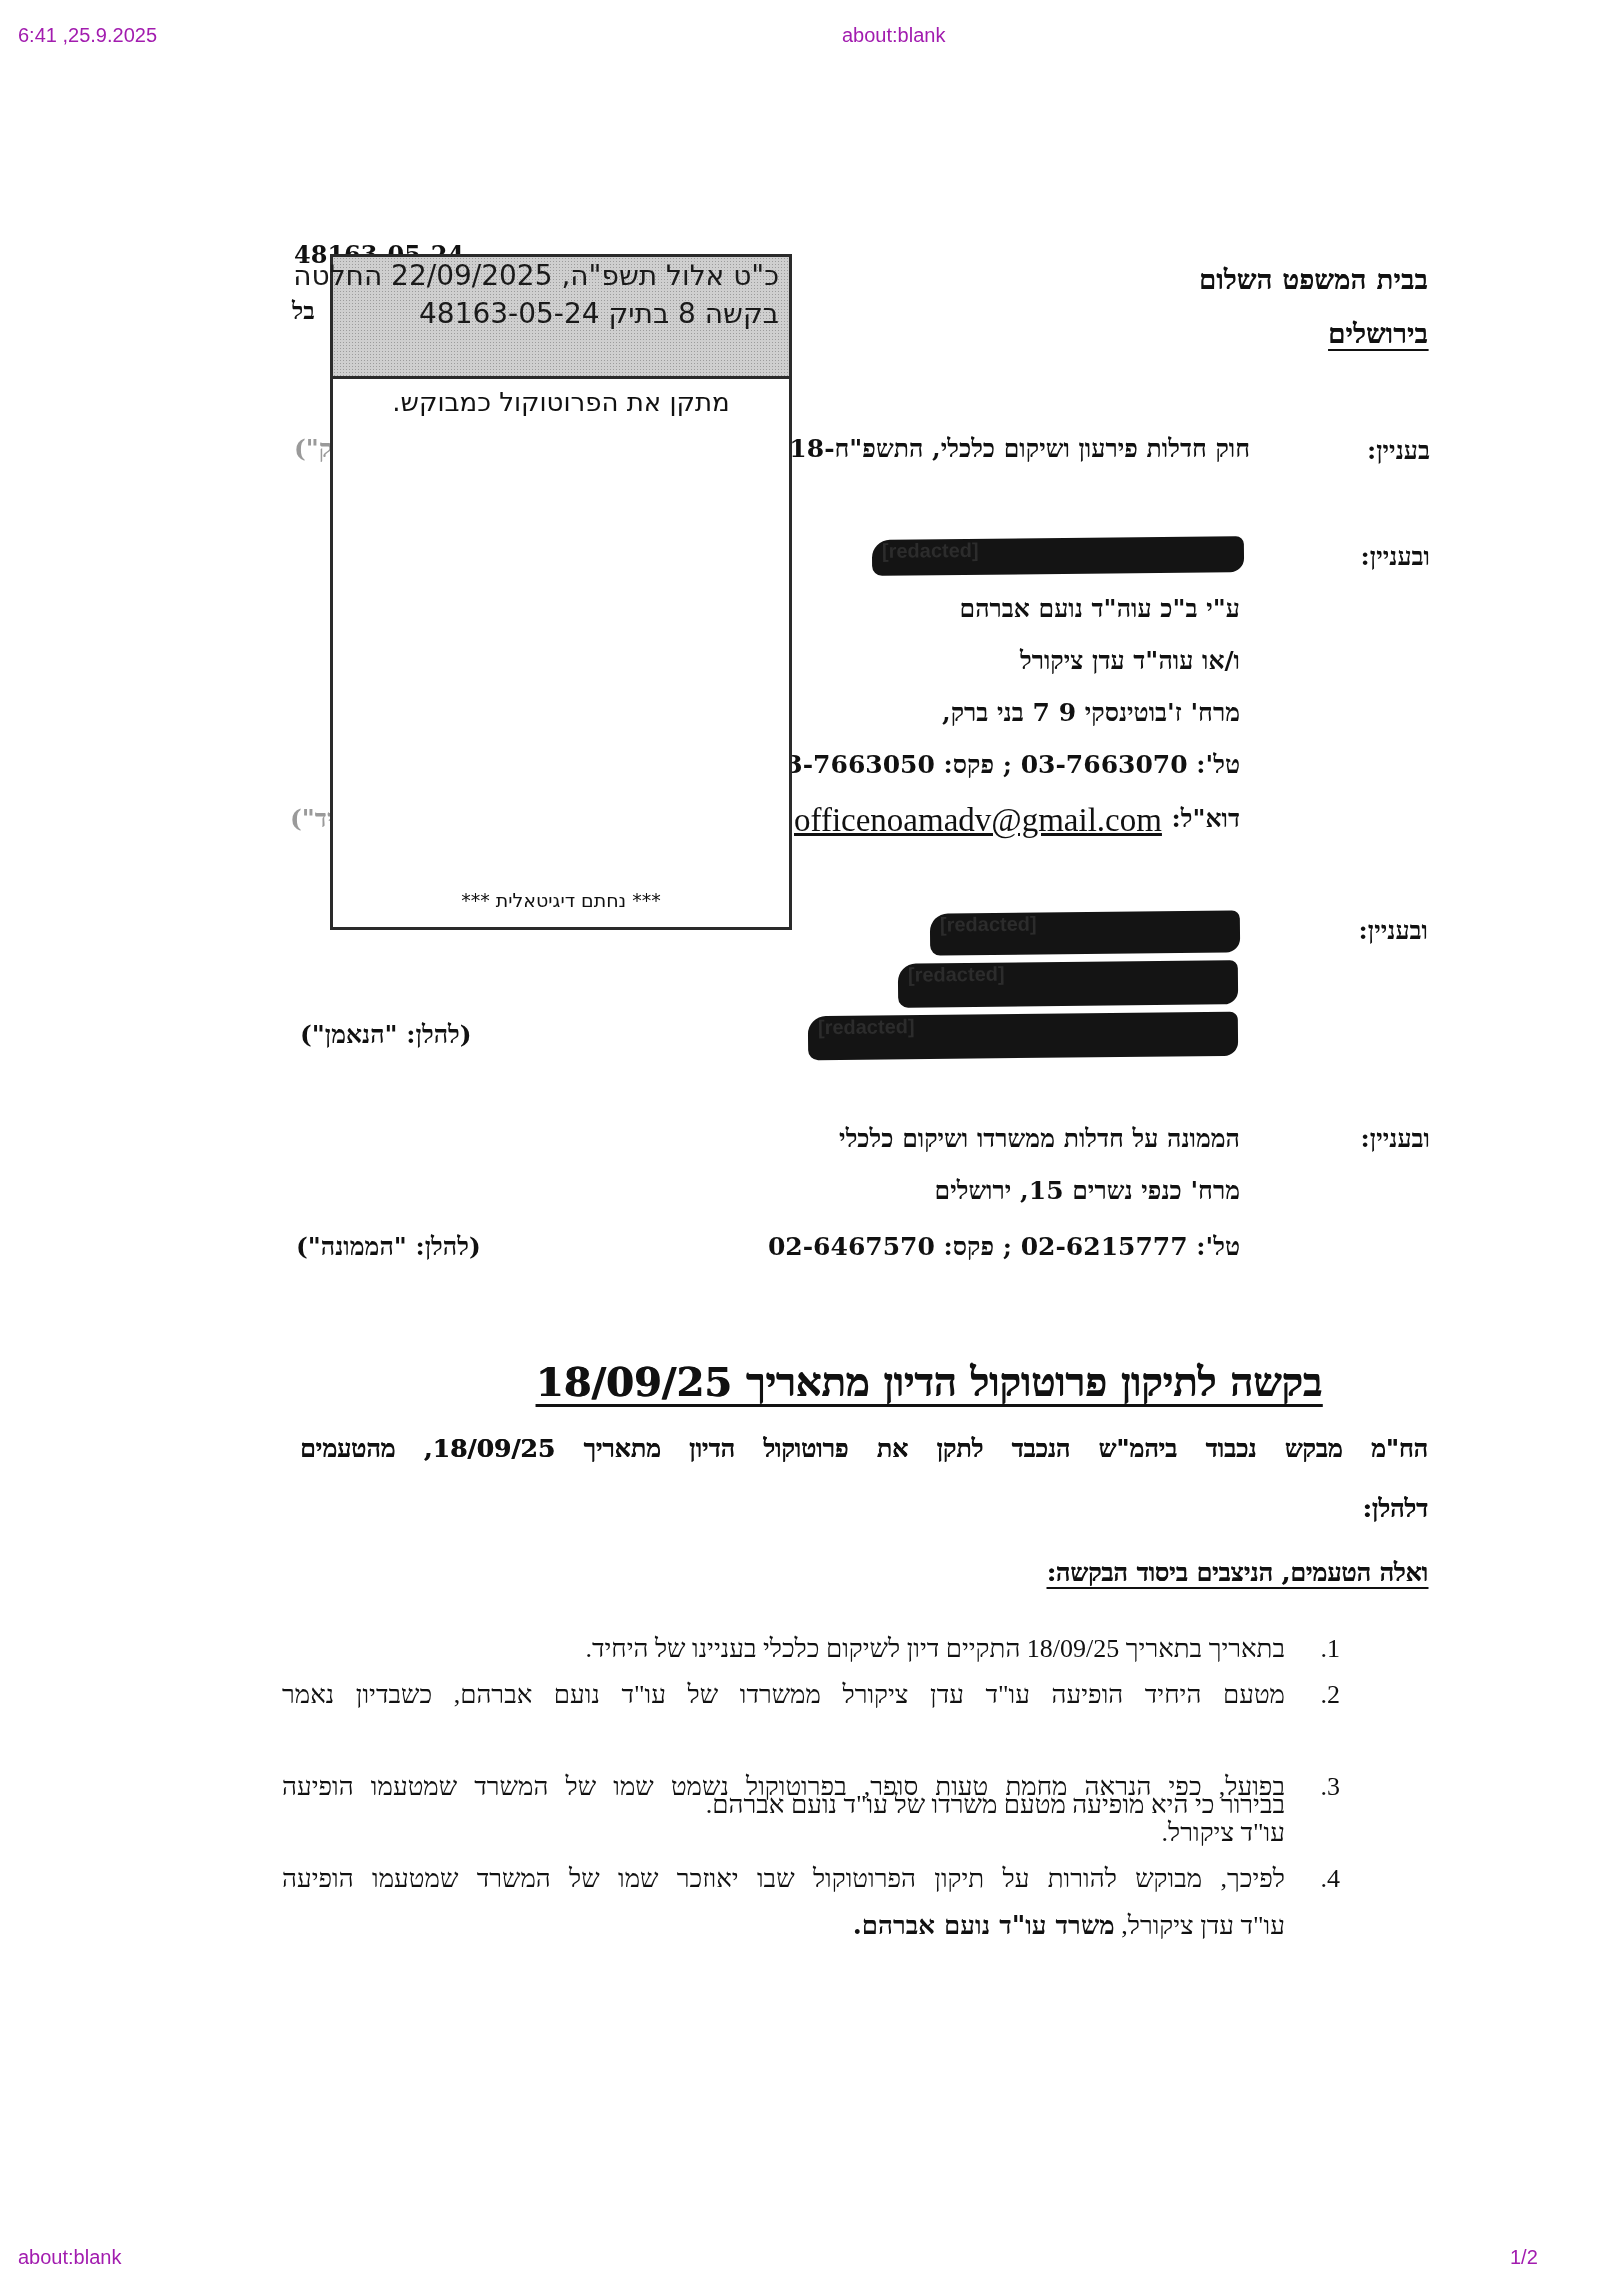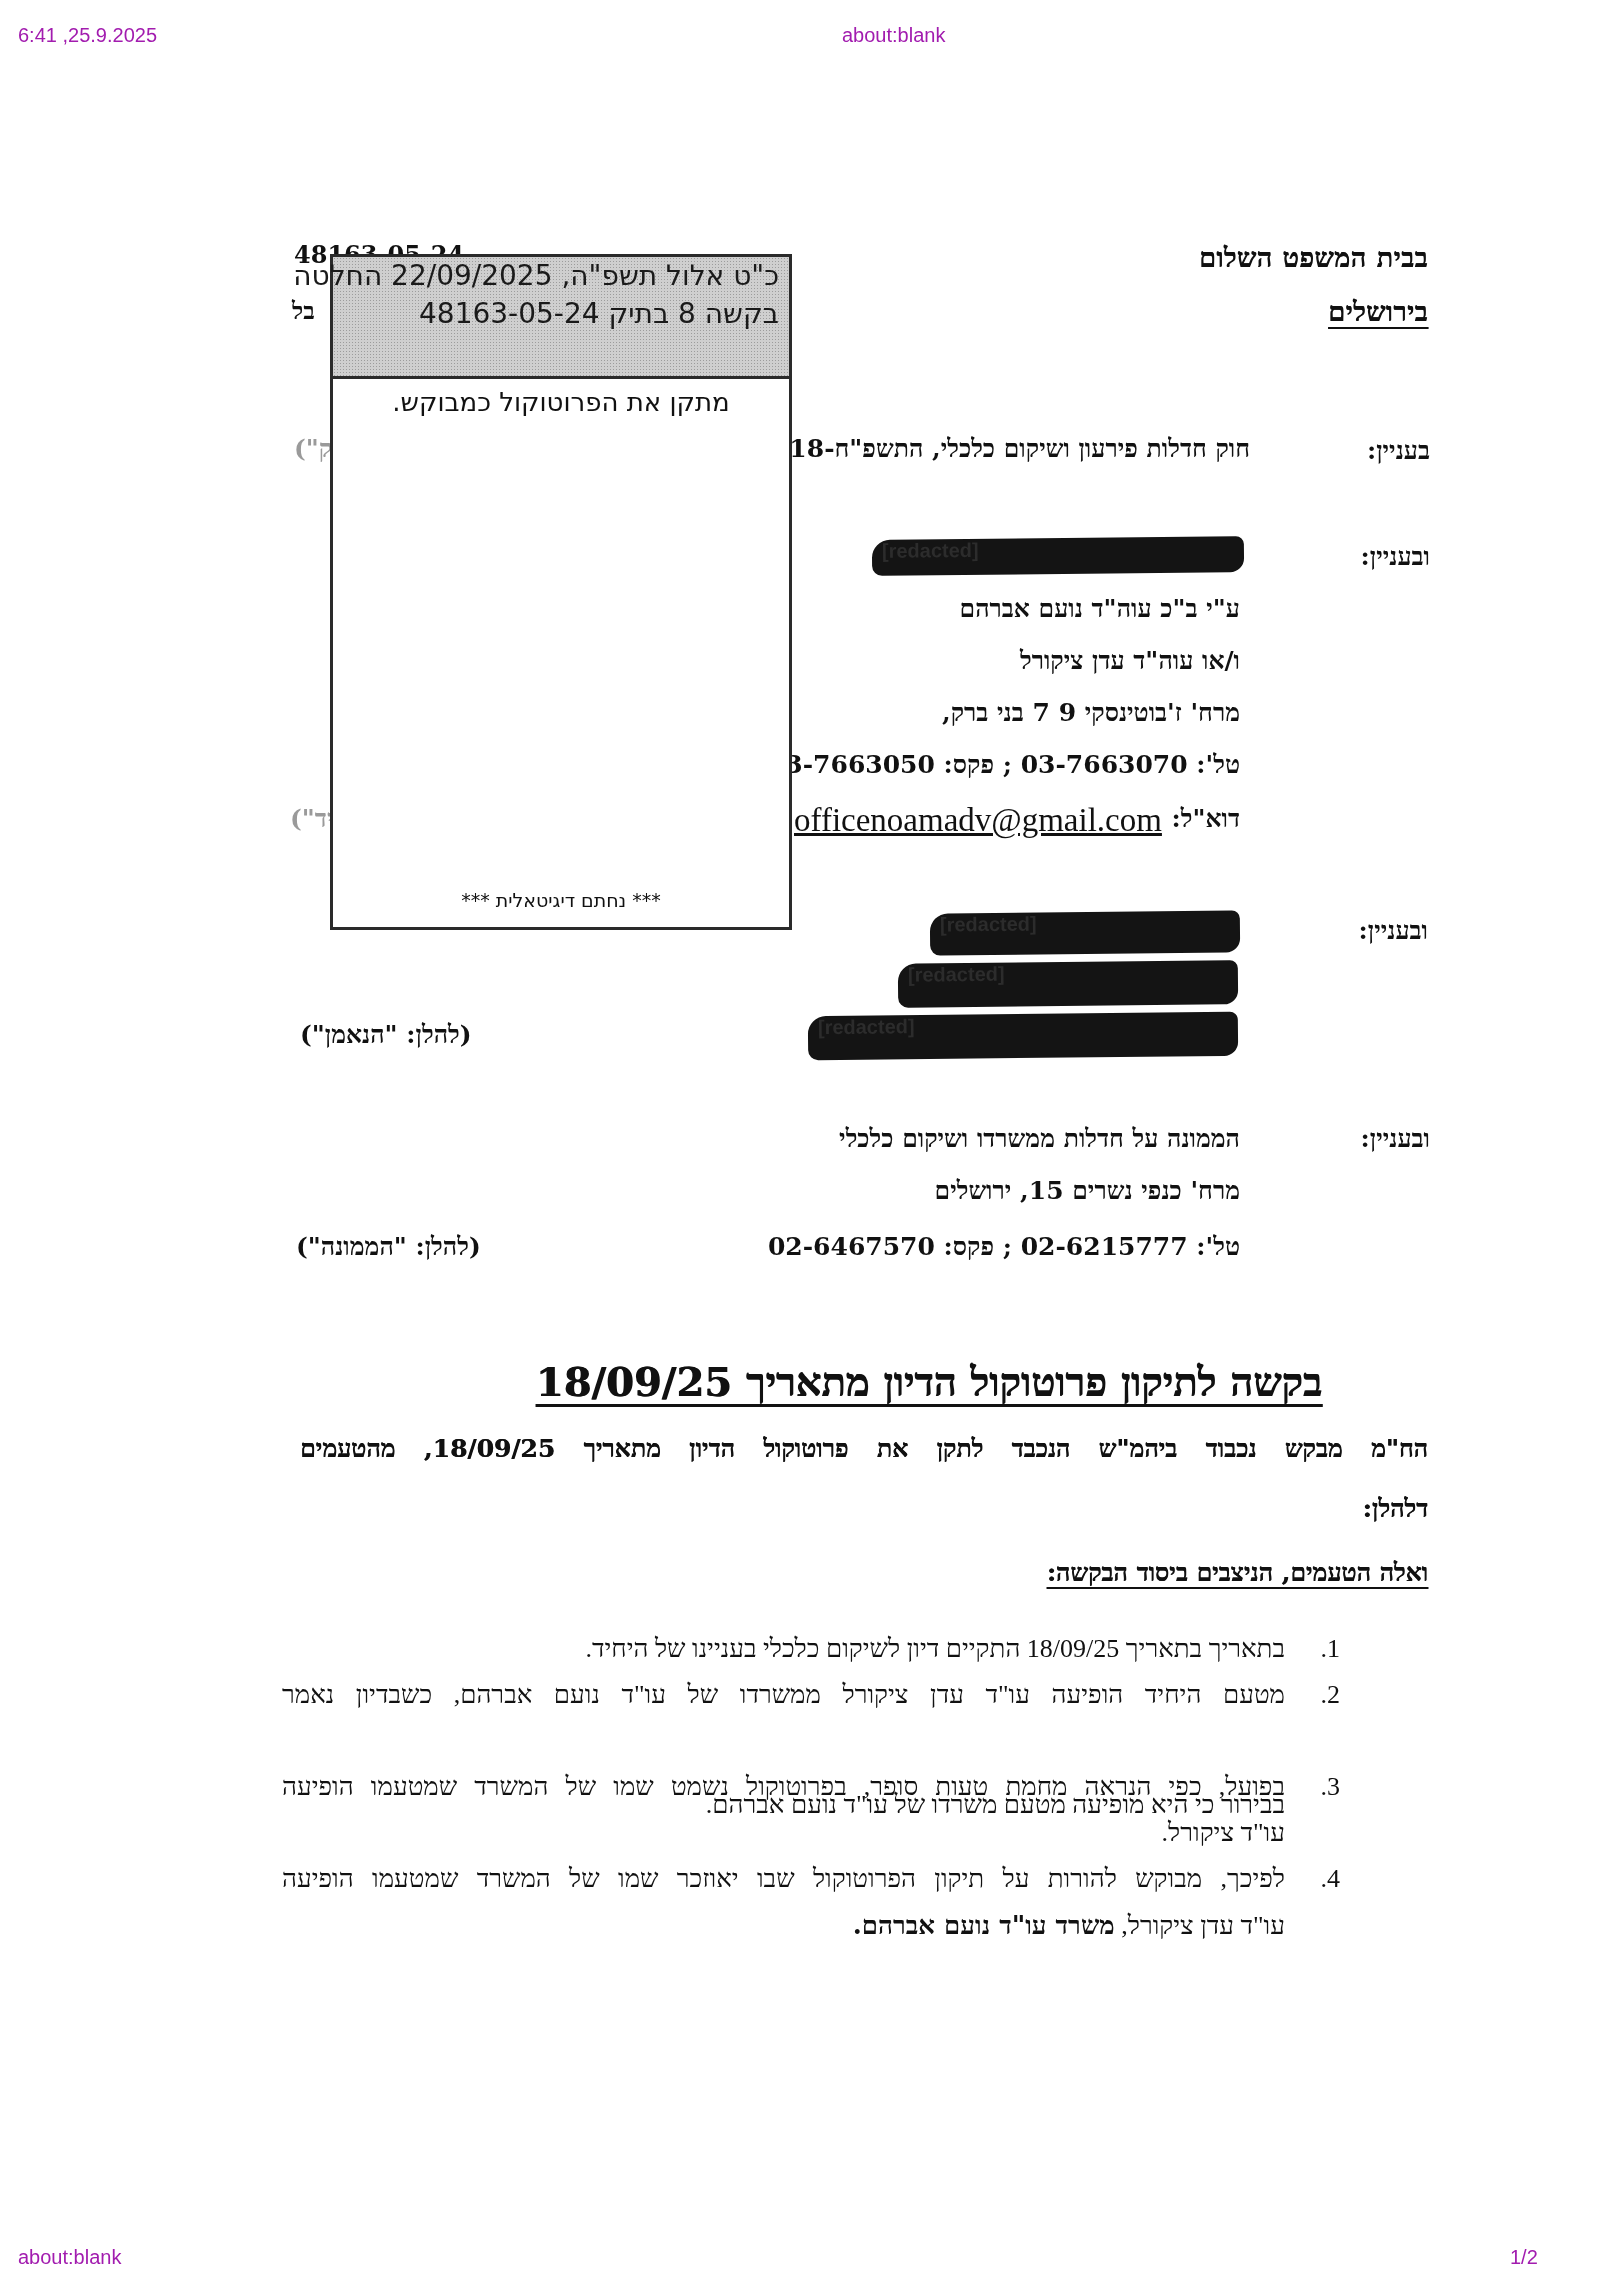--- a/index.html
+++ b/index.html
@@ -6,21 +6,21 @@
   body {
     width: 1600px; height: 2286px; position: relative; overflow: hidden;
     background: #ffffff; color: #111;
     font-family: "Liberation Sans", "DejaVu Sans", sans-serif;
   }
   .abs { position: absolute; }
   .print-hdr { font-size: 20px; color: #a21caf; font-family: "Liberation Sans", sans-serif; }
   .rtl { direction: rtl; unicode-bidi: plaintext; }
   .serif-b { font-family: "DejaVu Serif", "Liberation Serif", serif; font-weight: bold; }
   .serif { font-family: "Liberation Serif", "DejaVu Serif", serif; }
-  .court { font-size: 27px; font-weight: 900; letter-spacing: 0.5px; text-shadow: 0.6px 0 0 #111; }
+  .court { font-size: 27px; font-weight: 900; letter-spacing: 0.5px; text-shadow: 0.6px 0 0 #111; margin-top: 22px; }
   .u { text-decoration: underline; text-underline-offset: 6px; text-decoration-thickness: 2px; }
   .lbl { font-size: 25px; font-weight: bold; }
   .line { font-size: 25px; font-weight: bold; white-space: nowrap; }
   .gray { color: #9a9a9a; }
   .redact {
     background: #141414; border-radius: 18px 8px 14px 10px;
     transform: rotate(-0.6deg);
   }
   .redact span { color: #2c2c2c; font-size: 20px; font-weight: bold; padding: 0 10px; }
   .stamp {

